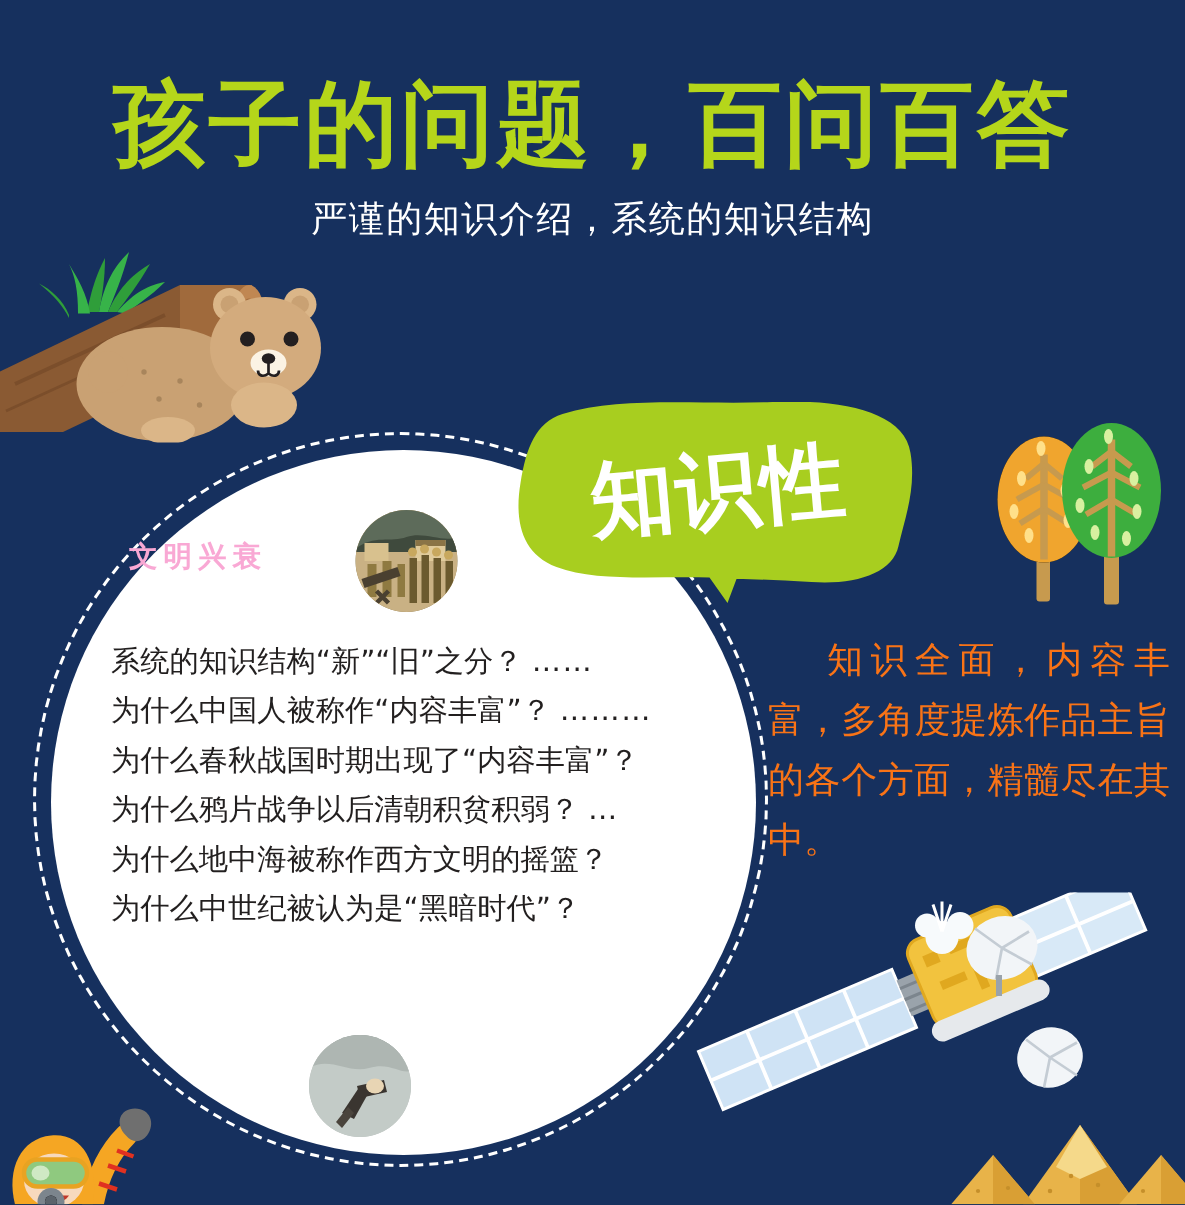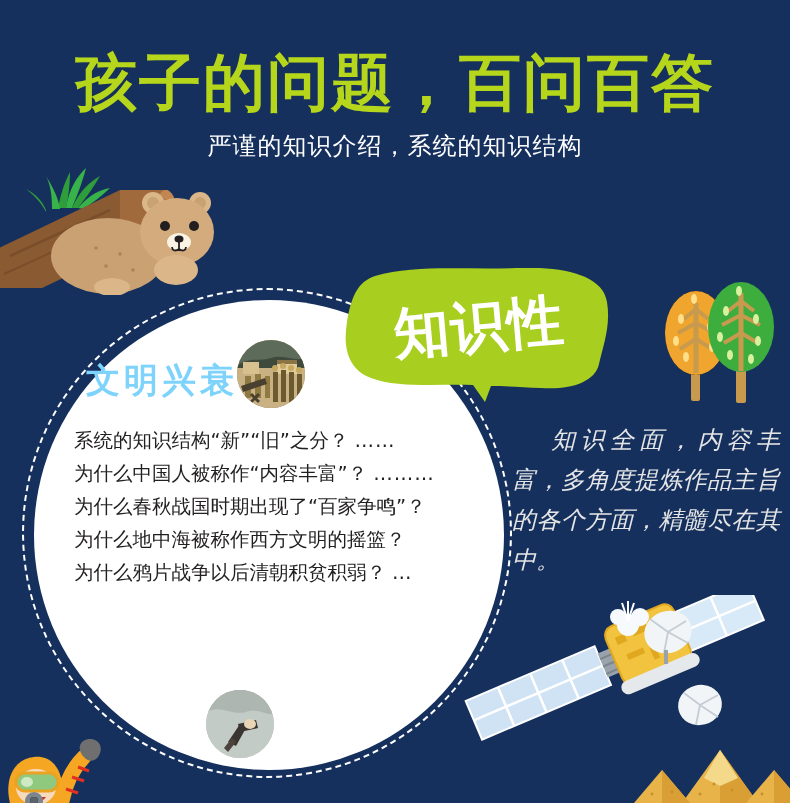--- a/index.html
+++ b/index.html
@@ -64,23 +64,23 @@
   }
   #card-inner{
     position:absolute;
     left:34px;top:300px;
     width:470px;height:470px;
     z-index:14;
   }
   #section-title{
     position:absolute;
     left:52px;top:58px;
-    font-size:34px;
+    font-size:19px;
     font-weight:bold;
-    color:#7dd3fc;
+    color:#f9a8d4;
     letter-spacing:4px;
     font-family:"DejaVu Serif","Liberation Serif",serif;
     white-space:nowrap;
   }
   #section-photo{
     position:absolute;
     left:203px;top:40px;
     width:68px;height:68px;
     border-radius:50%;
     overflow:hidden;
@@ -135,26 +135,25 @@
     white-space:nowrap;
   }
 
   
   #right-text{
     position:absolute;
     left:512px;top:420px;
     width:268px;
     font-size:24px;
     line-height:40px;
-    color:#e5e5e5;
+    color:#f97316;
     text-align:justify;
     letter-spacing:0px;
     font-family:"DejaVu Sans","Liberation Sans",sans-serif;
     z-index:12;
-    font-style:italic;
   }
   #right-text .indent{display:inline-block;width:34px;}
 
   .art{position:absolute;pointer-events:none;}
 </style>
 </head>
 <body>
 
 <div id="poster">
 
@@ -359,23 +358,24 @@
           <circle cx="62" cy="30" r="3"></circle>
         </g>
         <path d="M4 46 L28 38 L30 44 L6 52 Z" fill="#4a4030"></path>
         <path d="M14 54 L22 62 M22 54 L14 62" stroke="#4a4030" stroke-width="3"></path>
       </svg>
     </div>
 
     <ul id="question-list">
       <li><span>系统的知识结构“新”“旧”之分？</span><span class="leader">……</span></li>
       <li><span>为什么中国人被称作“内容丰富”？</span><span class="leader">………</span></li>
-      <li><span>为什么春秋战国时期出现了“百家争鸣”？</span><span class="leader"></span></li>
+      <li><span>为什么春秋战国时期出现了“内容丰富”？</span><span class="leader"></span></li>
+      <li><span>为什么鸦片战争以后清朝积贫积弱？</span><span class="leader">…</span></li>
       <li><span>为什么地中海被称作西方文明的摇篮？</span><span class="leader"></span></li>
-      <li><span>为什么鸦片战争以后清朝积贫积弱？</span><span class="leader">…</span></li>
+      <li><span>为什么中世纪被认为是“黑暗时代”？</span><span class="leader"></span></li>
     </ul>
 
     <div id="section-photo-2">
       <svg width="68" height="68" viewBox="0 0 68 68">
         <rect width="68" height="68" fill="#c3cbc7"></rect>
         <path d="M0 0 C18 10 30 4 44 12 C56 18 62 12 68 16 L68 0 Z" fill="#9fa8a4"></path>
         <path d="M0 22 C14 14 26 26 40 22 C54 18 60 26 68 24 L68 0 L0 0 Z" fill="#aeb6b2"></path>
         <g fill="#3a3530">
           <path d="M22 52 L34 34 L40 38 L30 56 Z"></path>
           <path d="M32 34 L50 30 L52 38 L34 42 Z"></path>

